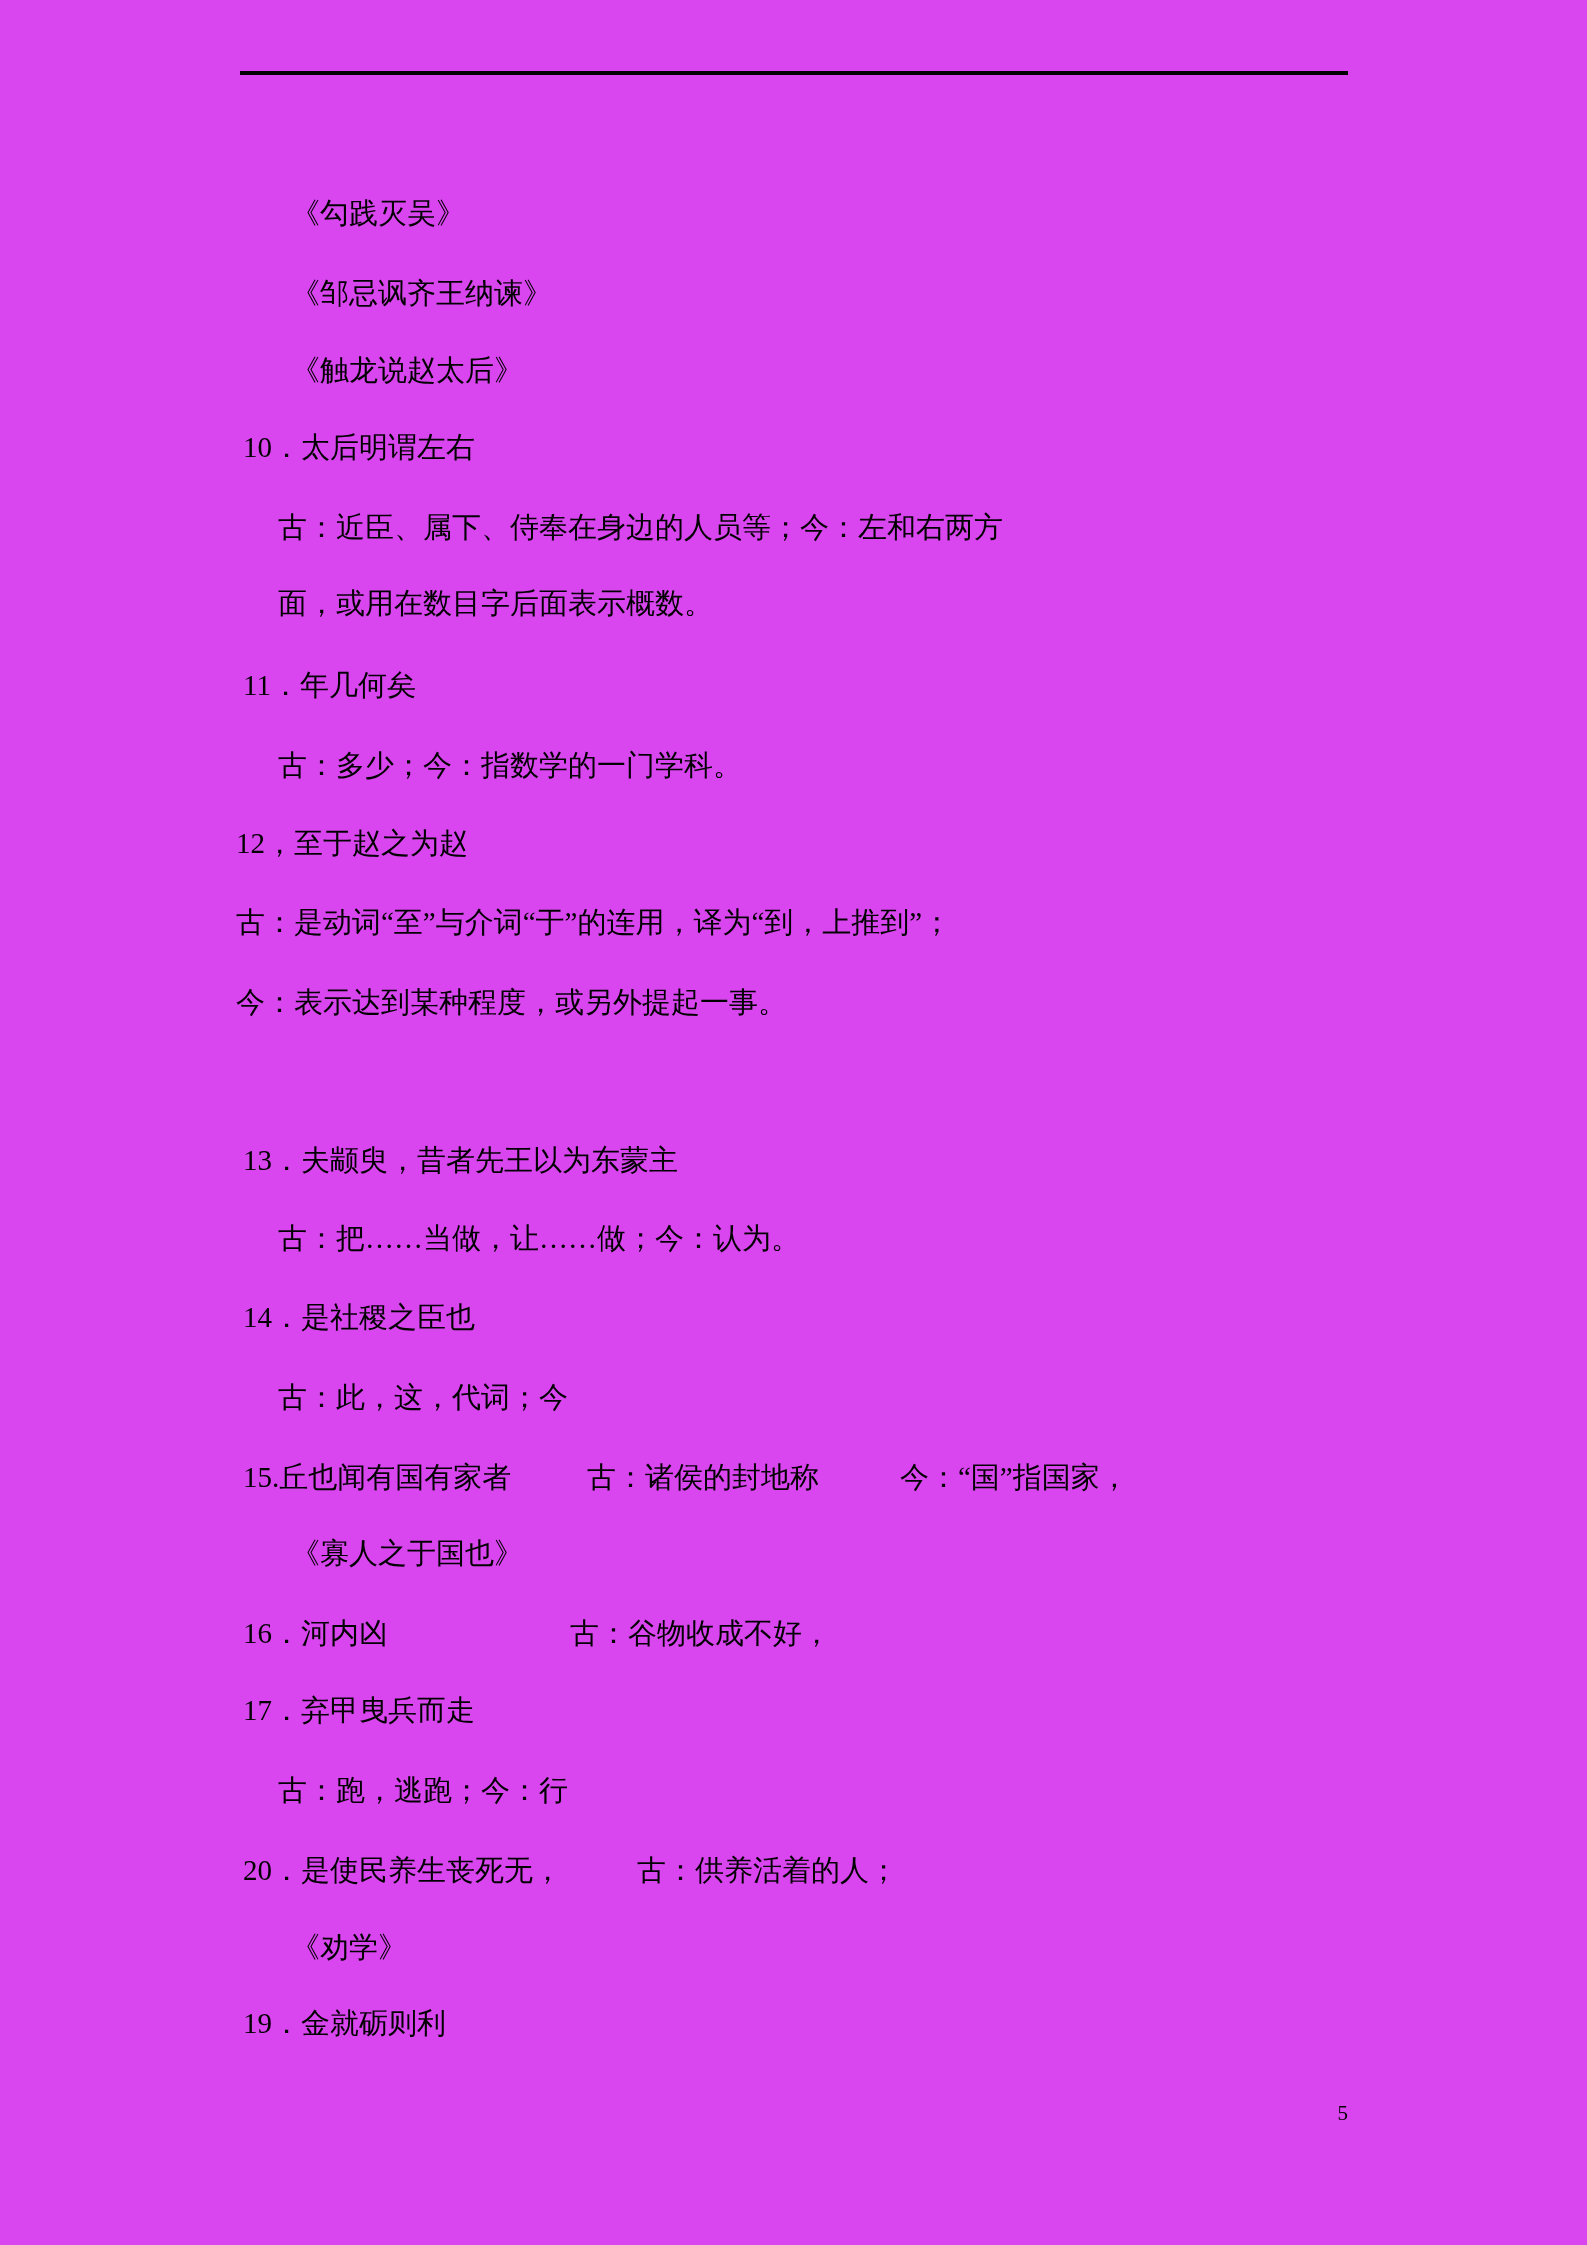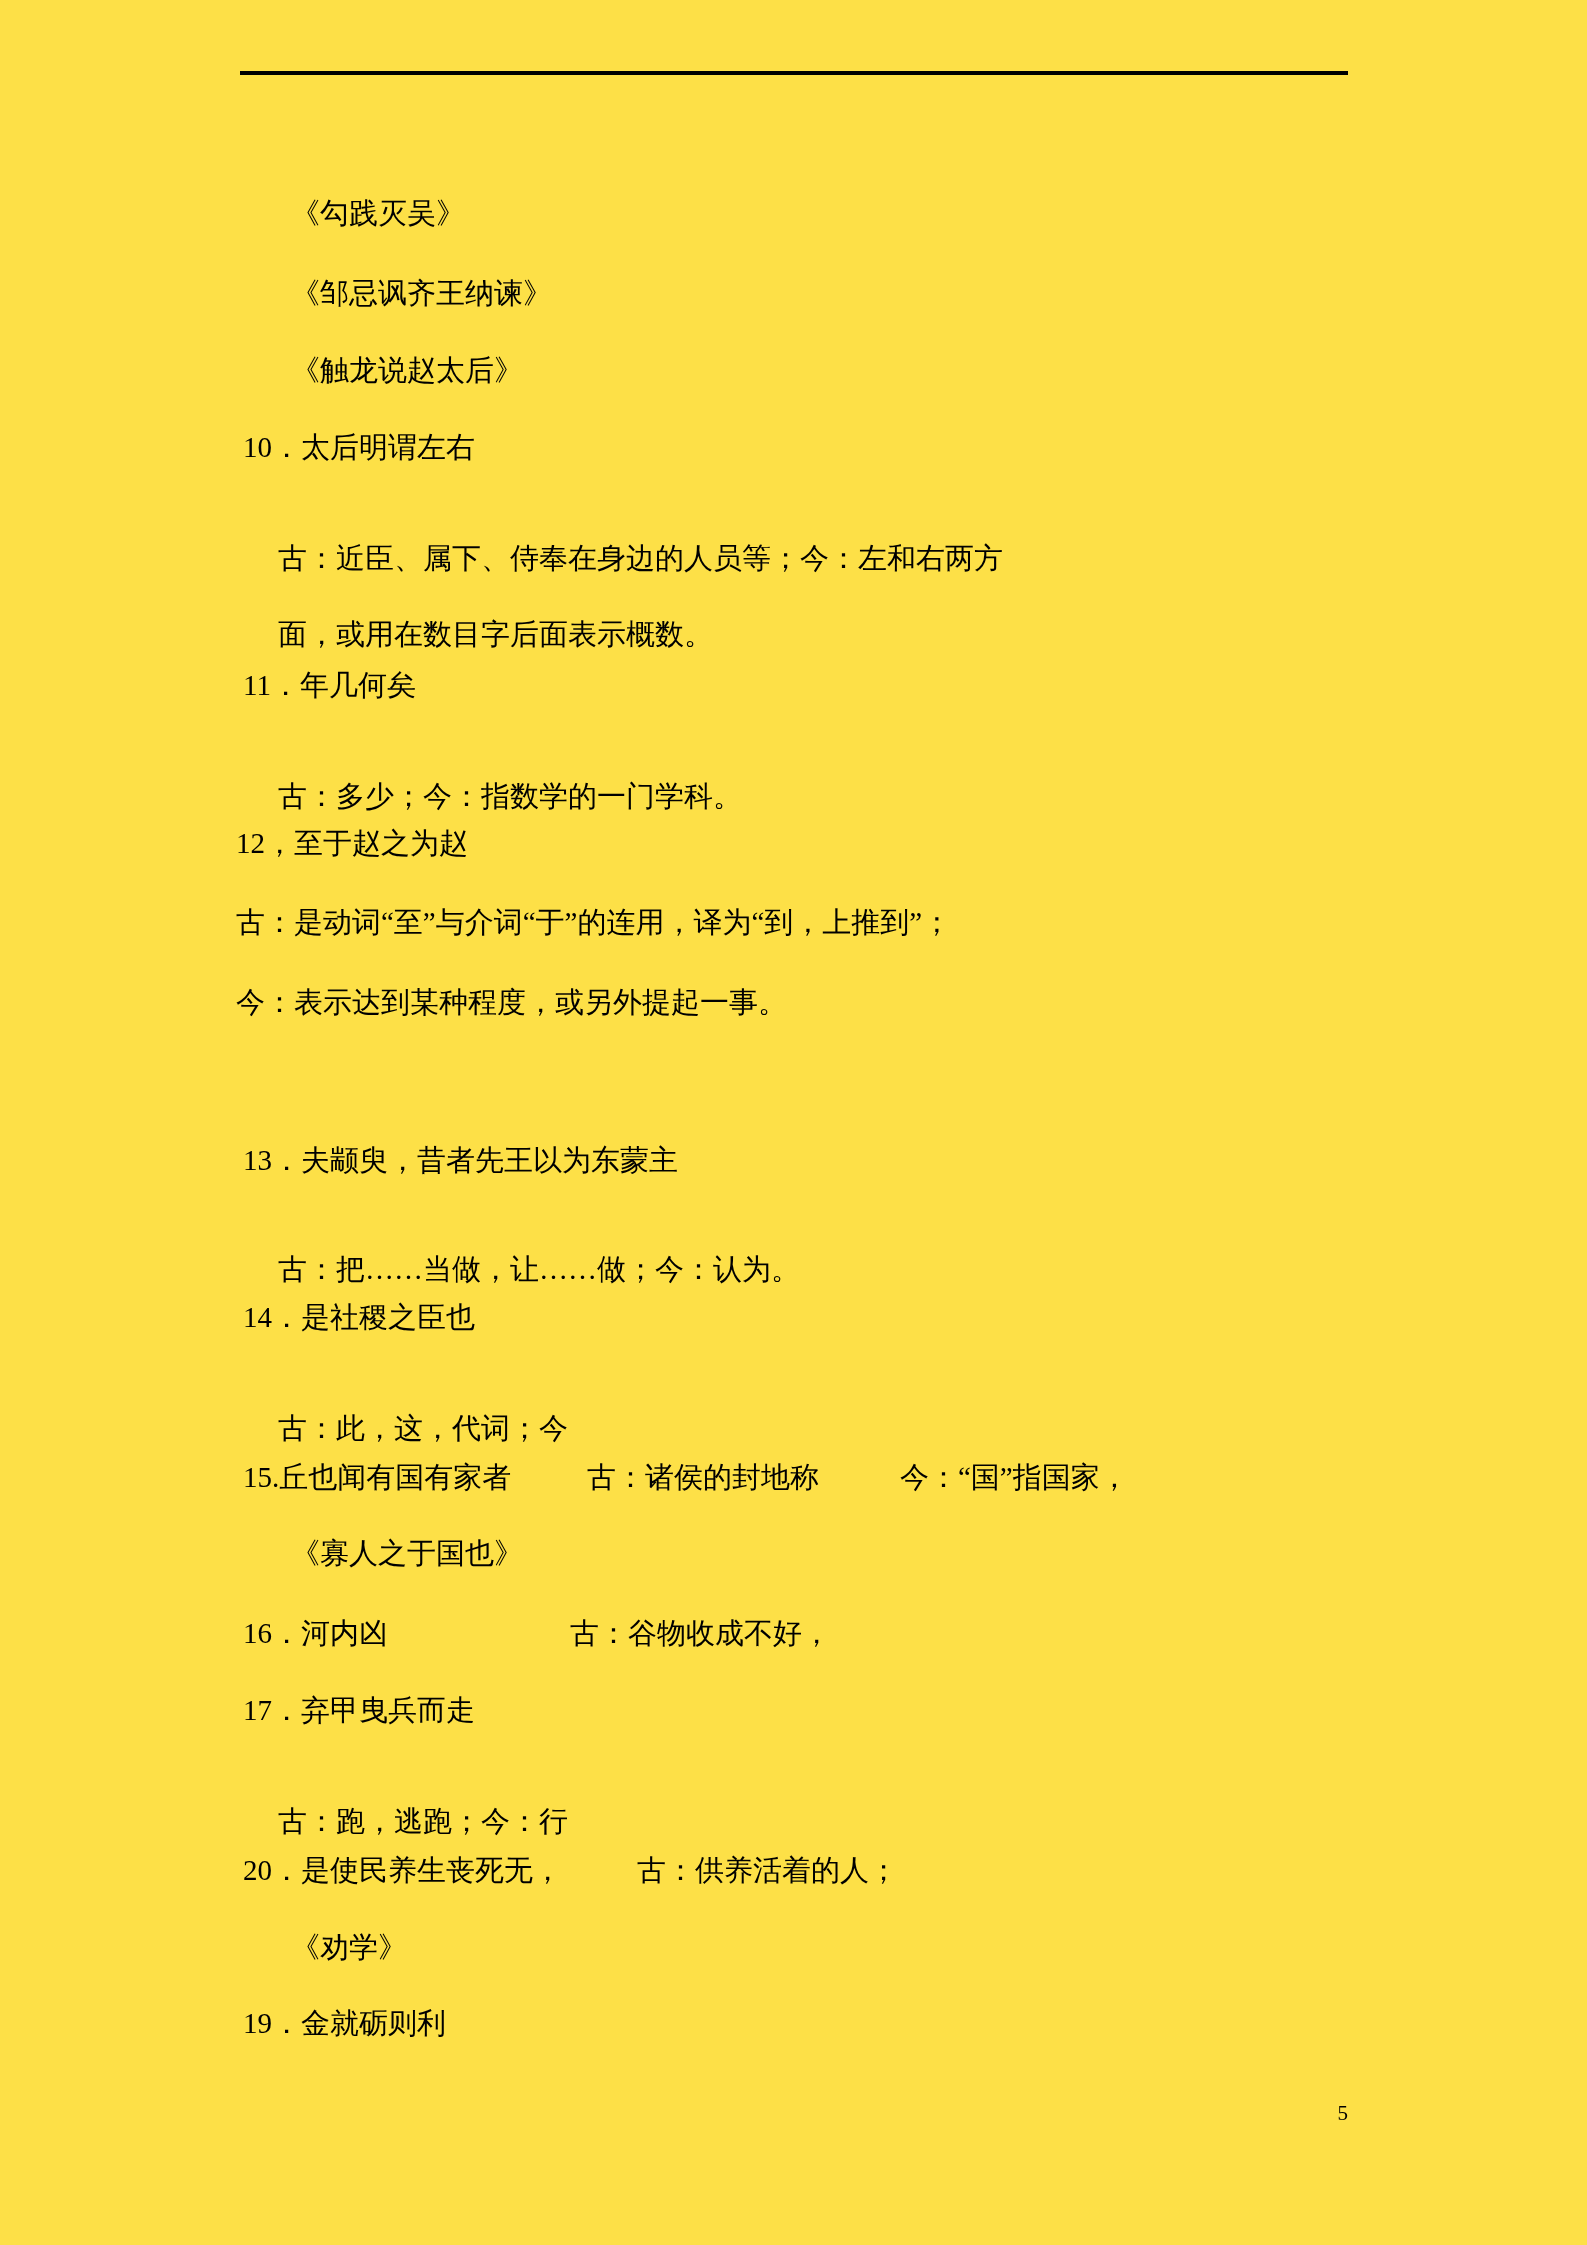--- a/index.html
+++ b/index.html
@@ -4,21 +4,21 @@
 <style>
   html, body {
     margin: 0;
     padding: 0;
     background: #ffffff;
   }
   .page {
     position: relative;
     width: 1587px;
     height: 2245px;
-    background: #fde047;
+    background: #d946ef;
     color: #000000;
     font-family: "Liberation Serif", "DejaVu Serif", serif;
     overflow: hidden;
   }
   .header-rule {
     position: absolute;
     left: 240px;
     top: 71px;
     width: 1108px;
     height: 4px;
@@ -29,21 +29,21 @@
     left: 0;
     right: 0;
     height: 42px;
     font-size: 29px;
     line-height: 42px;
     white-space: pre;
   }
   .line > span { display: inline-block; }
   .t  { padding-left: 291px; }   
   .n  { padding-left: 243px; }   
-  .d  { padding-left: 278px; margin-top: 31px; }   
+  .d  { padding-left: 278px; }   
   .f  { padding-left: 236px; }   
   .segline { padding-left: 16px; }
   .segline > span {
     position: absolute;
     top: 0;
     white-space: pre;
   }
   .page-number {
     position: absolute;
     top: 2098px;

